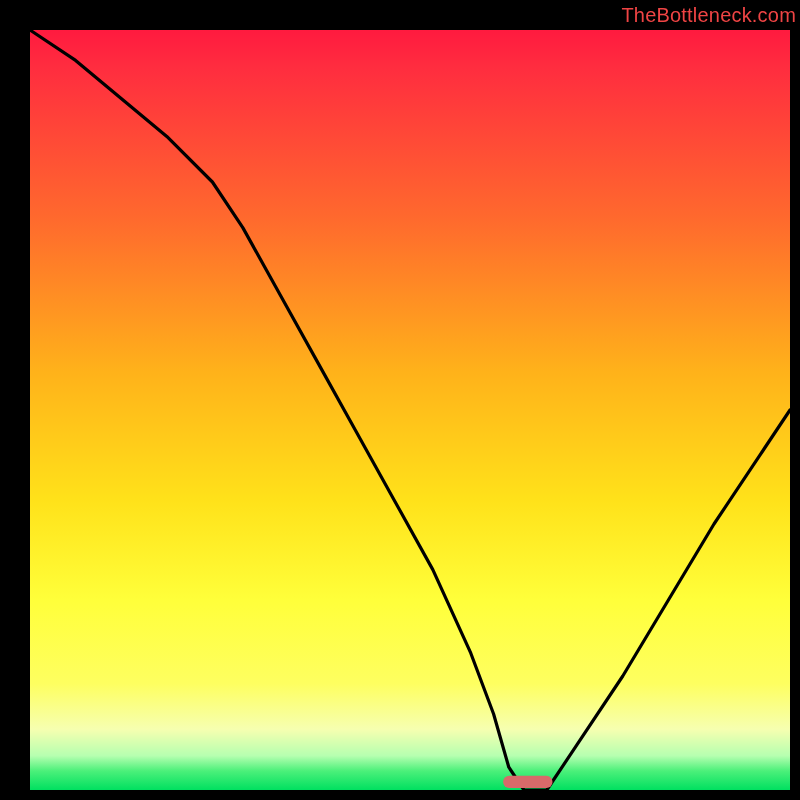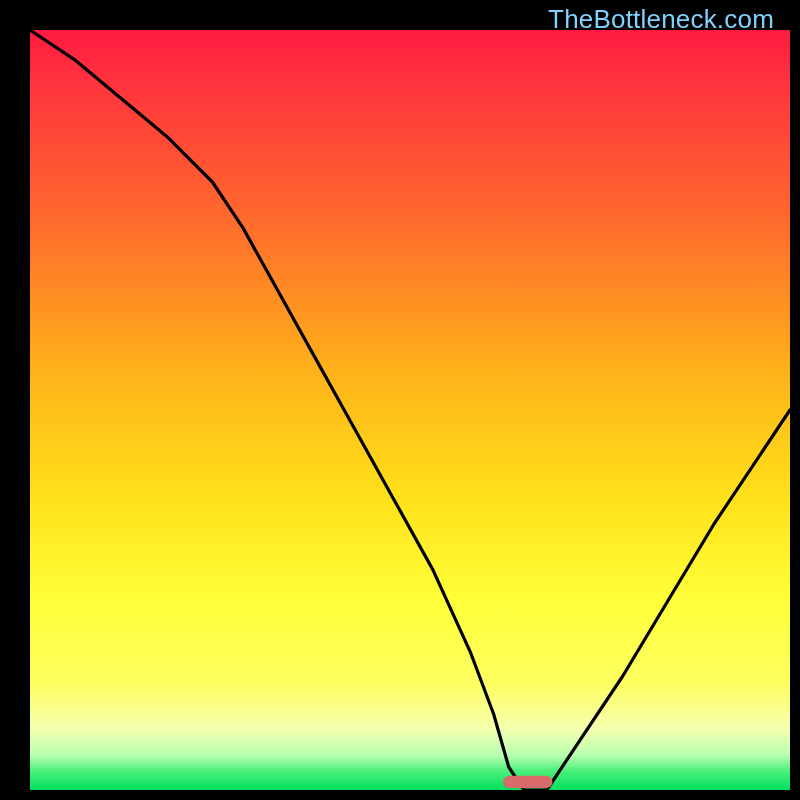--- a/index.html
+++ b/index.html
@@ -13,23 +13,23 @@
   }
   .frame {
     position: relative;
     width: 800px;
     height: 800px;
     background: #000;
   }
   .watermark {
     position: absolute;
     top: 4px;
-    right: 26px;
-    color: #7dd3fc;
-    font-size: 26px;
+    right: 4px;
+    color: #ef4444;
+    font-size: 20px;
     font-weight: 500;
     letter-spacing: 0.2px;
     z-index: 5;
   }
   svg {
     position: absolute;
     left: 0;
     top: 0;
   }
 </style>

